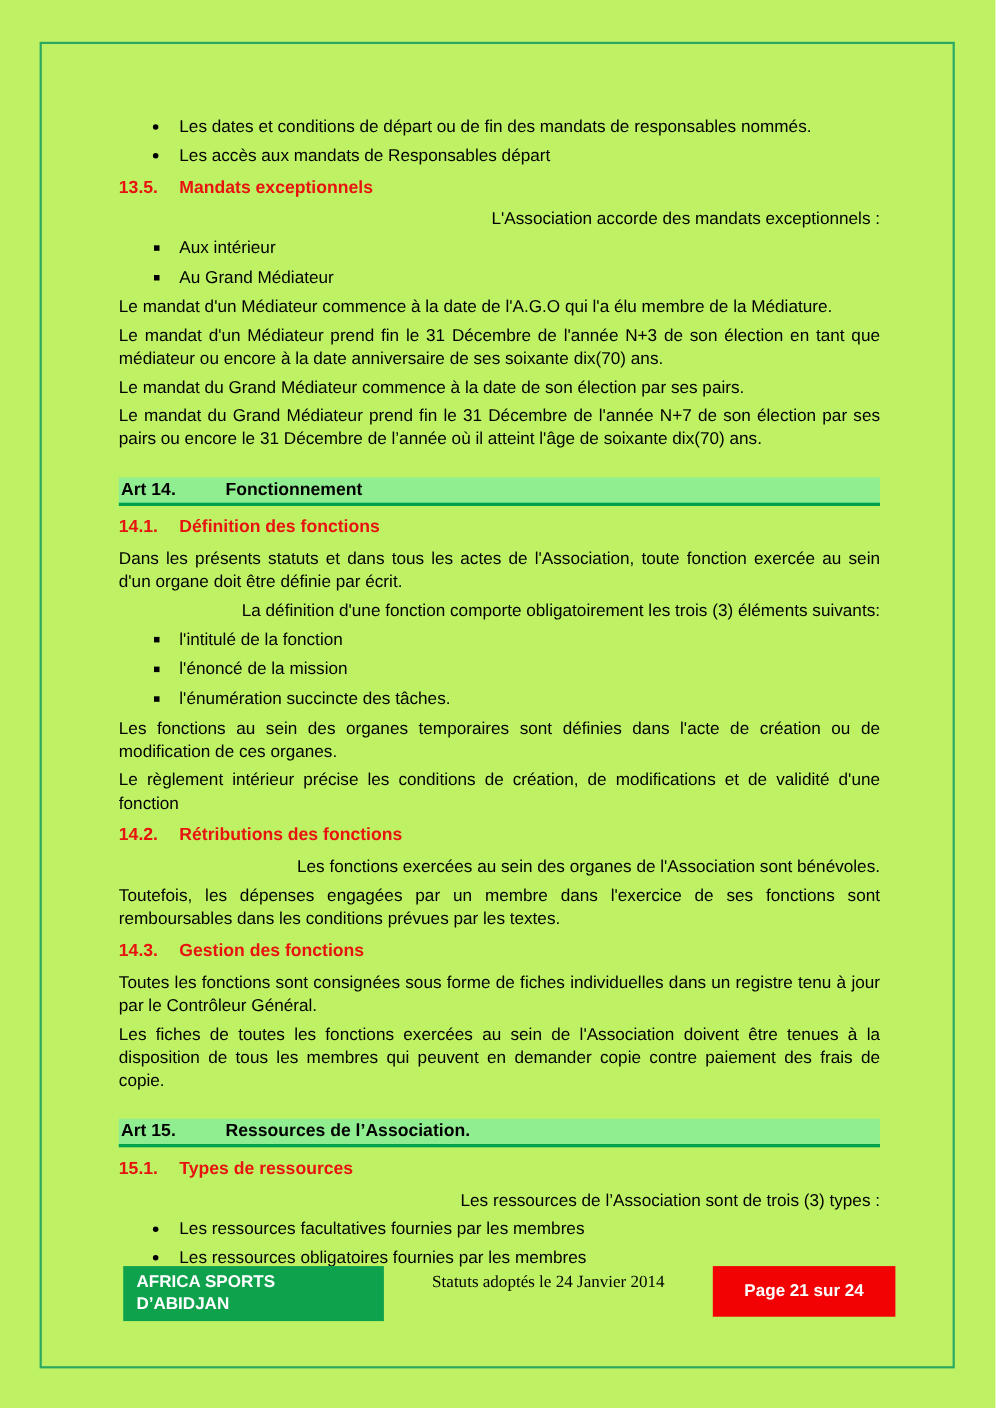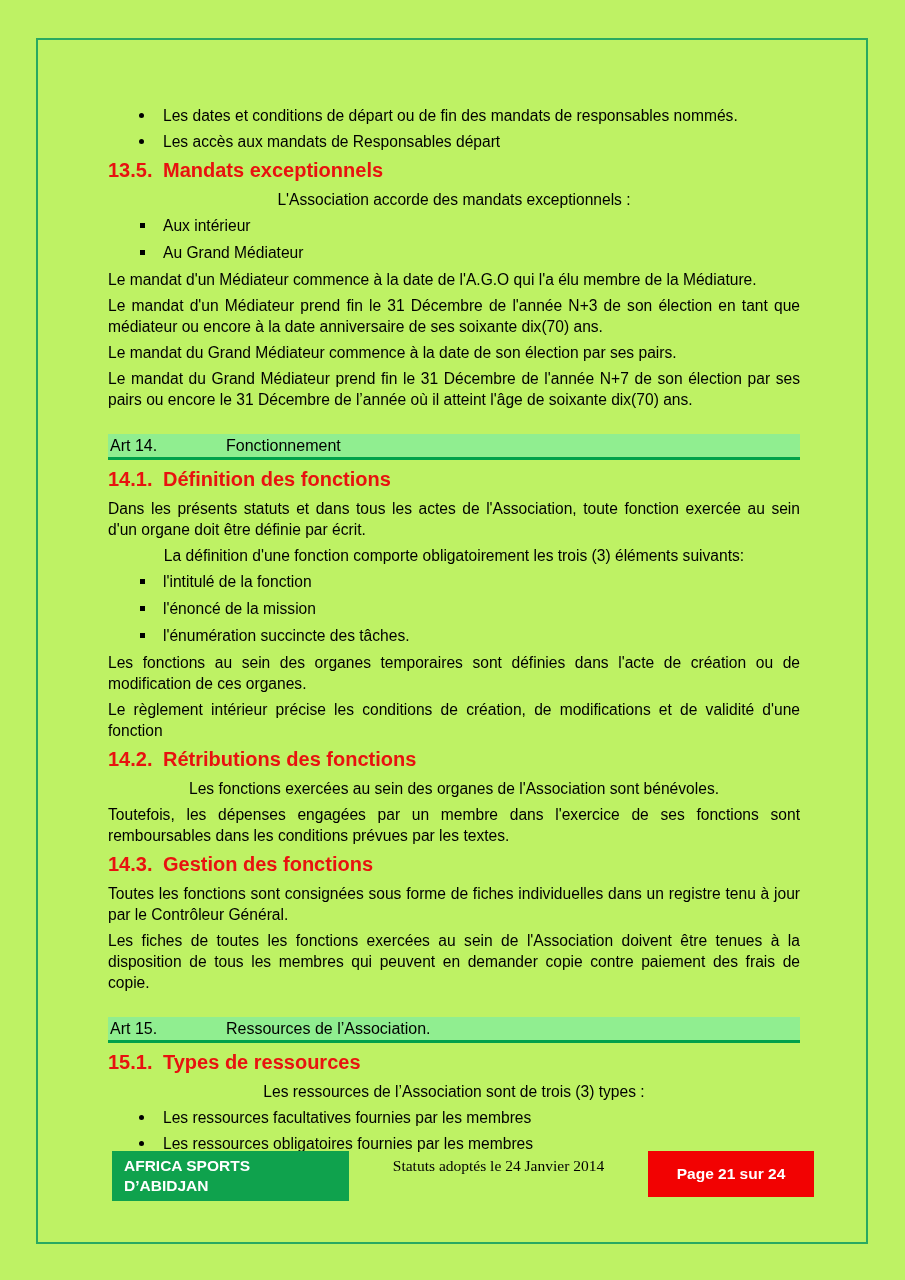--- a/index.html
+++ b/index.html
@@ -23,35 +23,35 @@
     position:absolute; left:31px; top:8px; width:5px; height:5px;
     border-radius:50%; background:#000;
   }
   ul.squares { margin:0; }
   ul.squares li { position:relative; padding-left:55px; margin-bottom:6px; }
   ul.squares li .marker {
     position:absolute; left:32px; top:8px; width:5px; height:5px; background:#000;
   }
   
   .h-red {
-    display:flex; color:#e8120f; font-weight:bold; font-size:20px;
+    display:flex; color:#e8120f; font-weight:bold; font-size:16px;
     margin:8px 0 8px 0; line-height:21px;align-items:center;
   }
   .h-red .h-num { flex:none; width:55px; }
   .h-red .h-title { text-underline-offset:3px; }
   
   .banner {
     display:flex; background:#90ee90; border-bottom:3px solid #00a14b;
-    font-weight:normal; font-size:16px; line-height:21px;
-    padding:1px 0 1px 2px; margin:24px 0 9px 0;gap:21px;
+    font-weight:bold; font-size:16px; line-height:21px;
+    padding:1px 0 1px 2px; margin:24px 0 9px 0;
   }
   .banner .b-num { flex:none; width:95px; }
   
   p { margin:0 0 5px 0; text-align:justify; }
-  p.nj { text-align:center; }
+  p.nj { text-align:right; }
   
   .footer {
     position:absolute; left:98px; top:1151px; width:702px;
     display:flex; justify-content:space-between; align-items:flex-start;padding-left:14px;
   }
   .org-box {
     width:237px; min-height:48px; box-sizing:border-box;
     background:#0fa24d; color:#fff; font-weight:bold; font-size:15.5px;
     line-height:20px; padding:5px 8px 5px 12px;
   }

